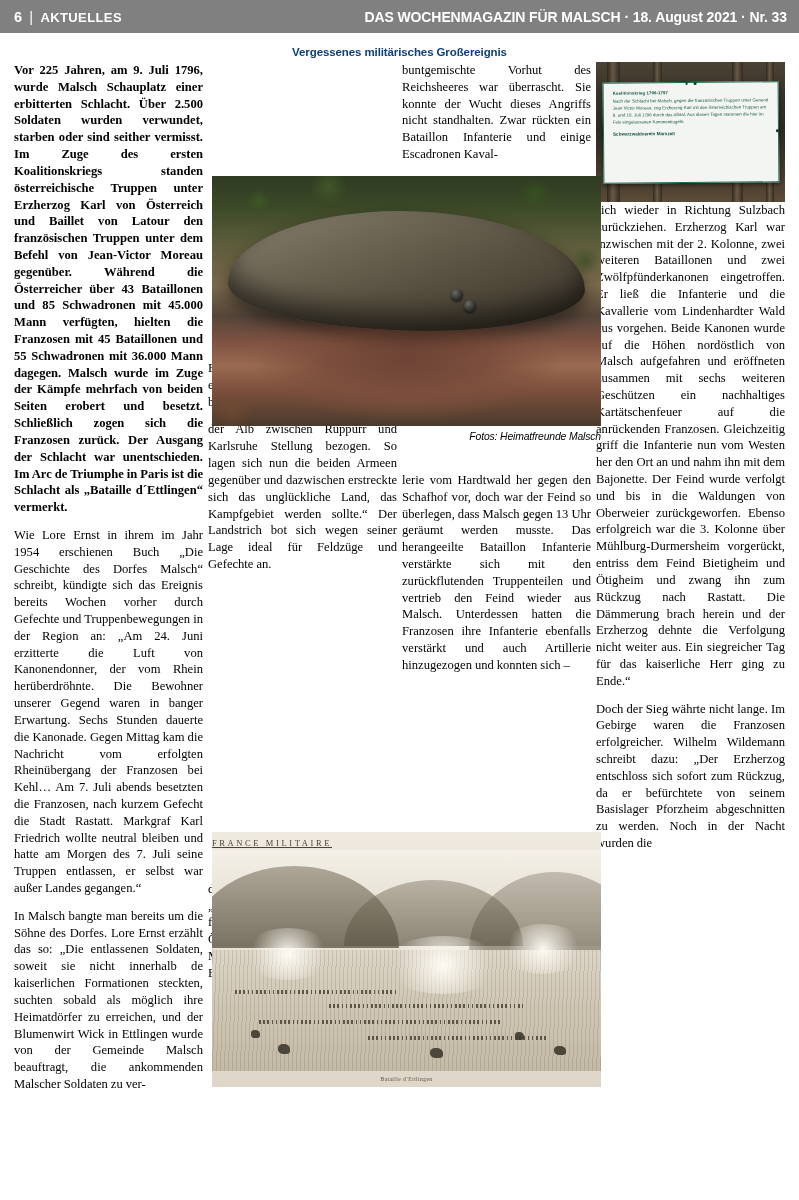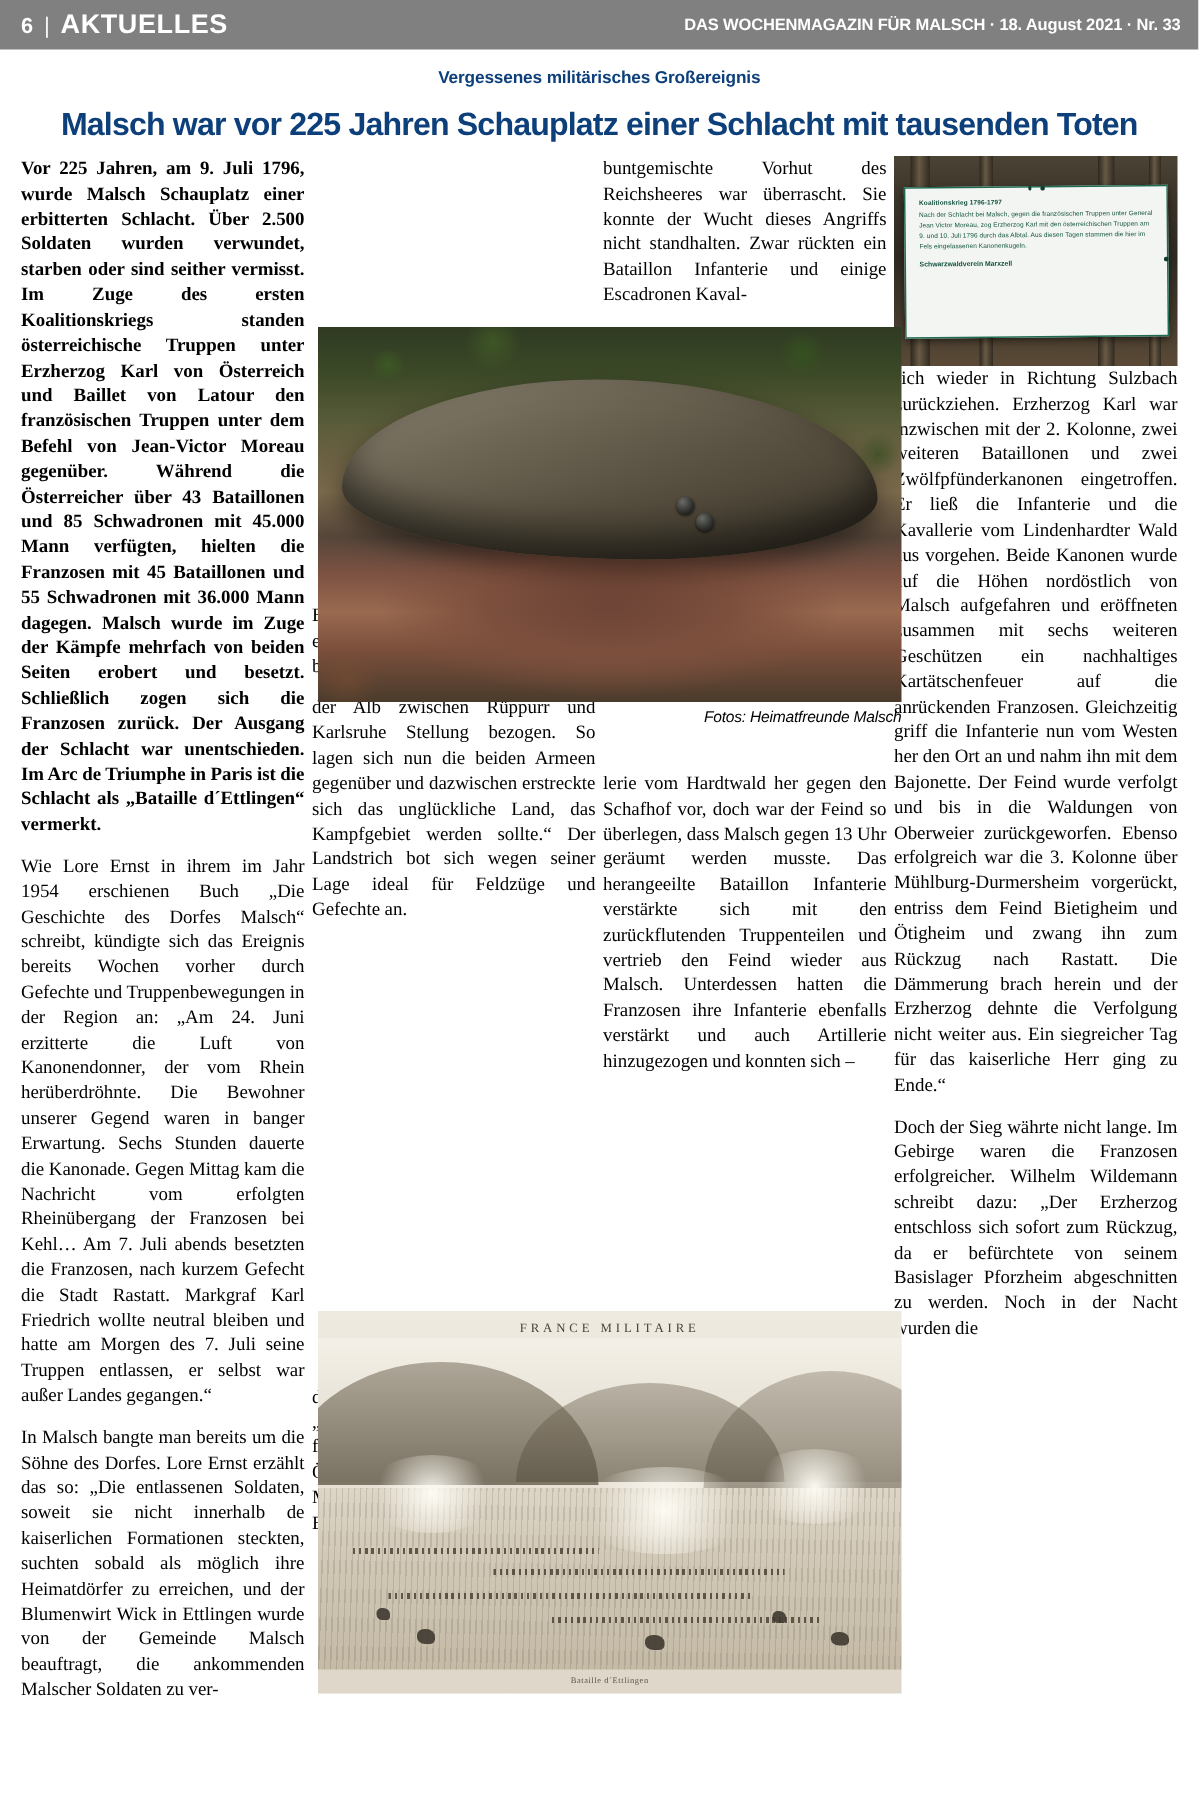--- a/index.html
+++ b/index.html
@@ -32,26 +32,26 @@
     align-items: baseline;
     gap: 7px;
     font-family: "Liberation Sans", "DejaVu Sans", sans-serif;
     font-weight: bold;
     color: #ffffff;
     font-size: 14.5px;
     letter-spacing: 0.2px;
   }
   .masthead-left .pagenum { font-size: 14.5px; }
   .masthead-left .pipe { font-weight: normal; font-size: 15px; opacity: .95; }
-  .masthead-left .section { font-size: 18px; letter-spacing: .4px; }
+  .masthead-left .section { font-size: 13px; letter-spacing: .4px; }
   .masthead-right {
     font-family: "Liberation Sans", "DejaVu Sans", sans-serif;
     font-weight: bold;
     color: #ffffff;
-    font-size: 11px;
+    font-size: 14px;
     letter-spacing: -0.1px;
     white-space: nowrap;
   }
 
   
   .headline-wrap {
     padding: 13px 14px 0 14px;
     text-align: center;
   }
   .kicker {
@@ -221,25 +221,26 @@
   
   .engraving {
     height: 255px;
     background: linear-gradient(180deg, #efeae0 0%, #e6dfd2 55%, #ded6c8 100%);
     position: relative;
     overflow: hidden;
   }
   .engraving .eng-title {
     position: absolute;
     top: 6px; left: 0; right: 0;
-    text-align: center;
+    text-align: left;
     font-family: "Liberation Serif", "DejaVu Serif", serif;
     font-size: 8.5px;
     letter-spacing: 2.6px;
     color: #4a4336;
+    text-decoration: underline;
   }
   .engraving .eng-foot {
     position: absolute;
     bottom: 5px; left: 0; right: 0;
     text-align: center;
     font-family: "Liberation Serif", "DejaVu Serif", serif;
     font-size: 5.6px;
     letter-spacing: .4px;
     color: #5a5244;
   }
@@ -300,21 +301,20 @@
   <div class="masthead-left">
     <span class="pagenum">6</span>
     <span class="pipe">|</span>
     <span class="section">AKTUELLES</span>
   </div>
   <div class="masthead-right">DAS WOCHENMAGAZIN FÜR MALSCH  ·  18. August 2021 · Nr. 33</div>
 </div>
 
 <div class="headline-wrap">
   <div class="kicker">Vergessenes militärisches Großereignis</div>
-  <h1 class="headline">Malsch war vor 225 Jahren Schauplatz einer Schlacht mit tausenden Toten</h1>
 </div>
 
 <div class="sheet">
   <div class="cols">
 
     <div class="col">
       <p class="body lead">Vor 225 Jahren, am 9. Juli 1796, wurde Malsch Schauplatz einer erbitterten Schlacht. Über 2.500 Soldaten wurden verwundet, starben oder sind seither vermisst. Im Zuge des ersten Koalitionskriegs standen österreichische Truppen unter Erzherzog Karl von Österreich und Baillet von Latour den französischen Truppen unter dem Befehl von Jean-Victor Moreau gegenüber. Während die Österreicher über 43 Bataillonen und 85 Schwadronen mit 45.000 Mann verfügten, hielten die Franzosen mit 45 Bataillonen und 55 Schwadronen mit 36.000 Mann dagegen. Malsch wurde im Zuge der Kämpfe mehrfach von beiden Seiten erobert und besetzt. Schließlich zogen sich die Franzosen zurück. Der Ausgang der Schlacht war unentschieden. Im Arc de Triumphe in Paris ist die Schlacht als „Bataille d´Ettlingen“ vermerkt.</p>
       <p class="body">Wie Lore Ernst in ihrem im Jahr 1954 erschienen Buch „Die Geschichte des Dorfes Malsch“ schreibt, kündigte sich das Ereignis bereits Wochen vorher durch Gefechte und Truppenbewegungen in der Region an: „Am 24. Juni erzitterte die Luft von Kanonendonner, der vom Rhein herüberdröhnte. Die Bewohner unserer Gegend waren in banger Erwartung. Sechs Stunden dauerte die Kanonade. Gegen Mittag kam die Nachricht vom erfolgten Rheinübergang der Franzosen bei Kehl… Am 7. Juli abends besetzten die Franzosen, nach kurzem Gefecht die Stadt Rastatt. Markgraf Karl Friedrich wollte neutral bleiben und hatte am Morgen des 7. Juli seine Truppen entlassen, er selbst war außer Landes gegangen.“</p>
       <p class="body tight">In Malsch bangte man bereits um die Söhne des Dorfes. Lore Ernst erzählt das so: „Die entlassenen Soldaten, soweit sie nicht innerhalb de kaiserlichen Formationen steckten, suchten sobald als möglich ihre Heimatdörfer zu erreichen, und der Blumenwirt Wick in Ettlingen wurde von der Gemeinde Malsch beauftragt, die ankommenden Malscher Soldaten zu ver-</p>
     </div>

